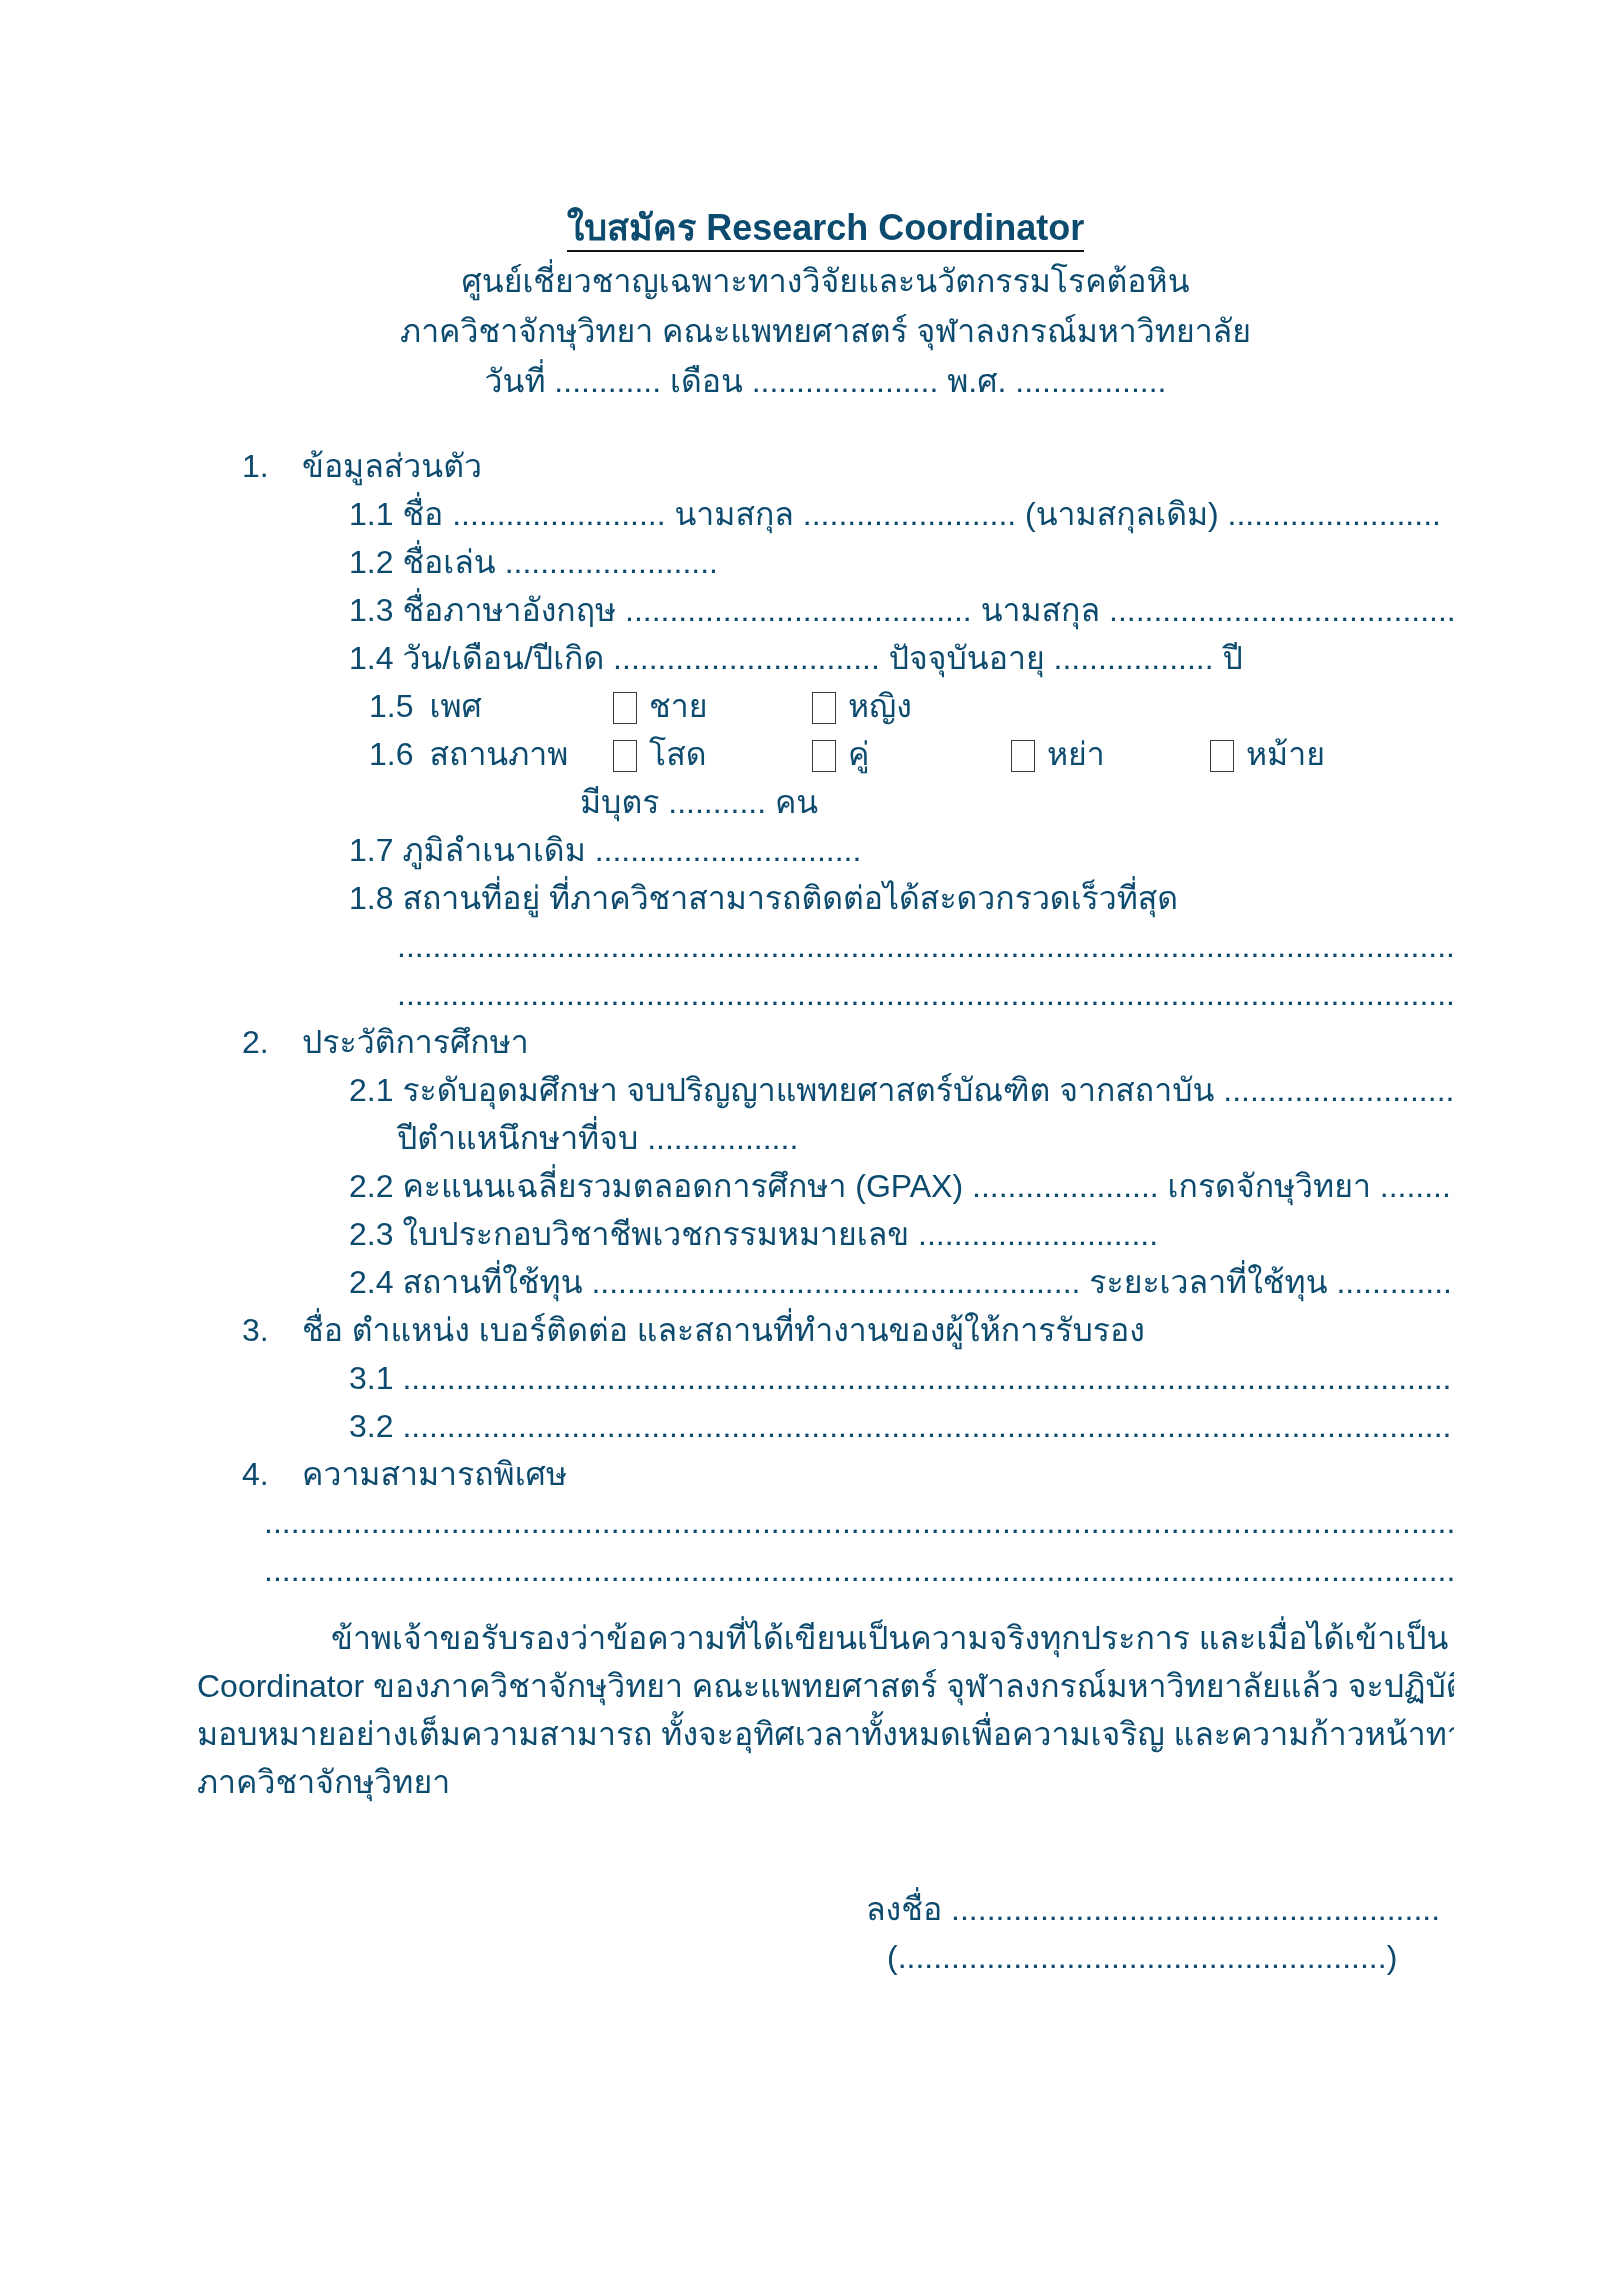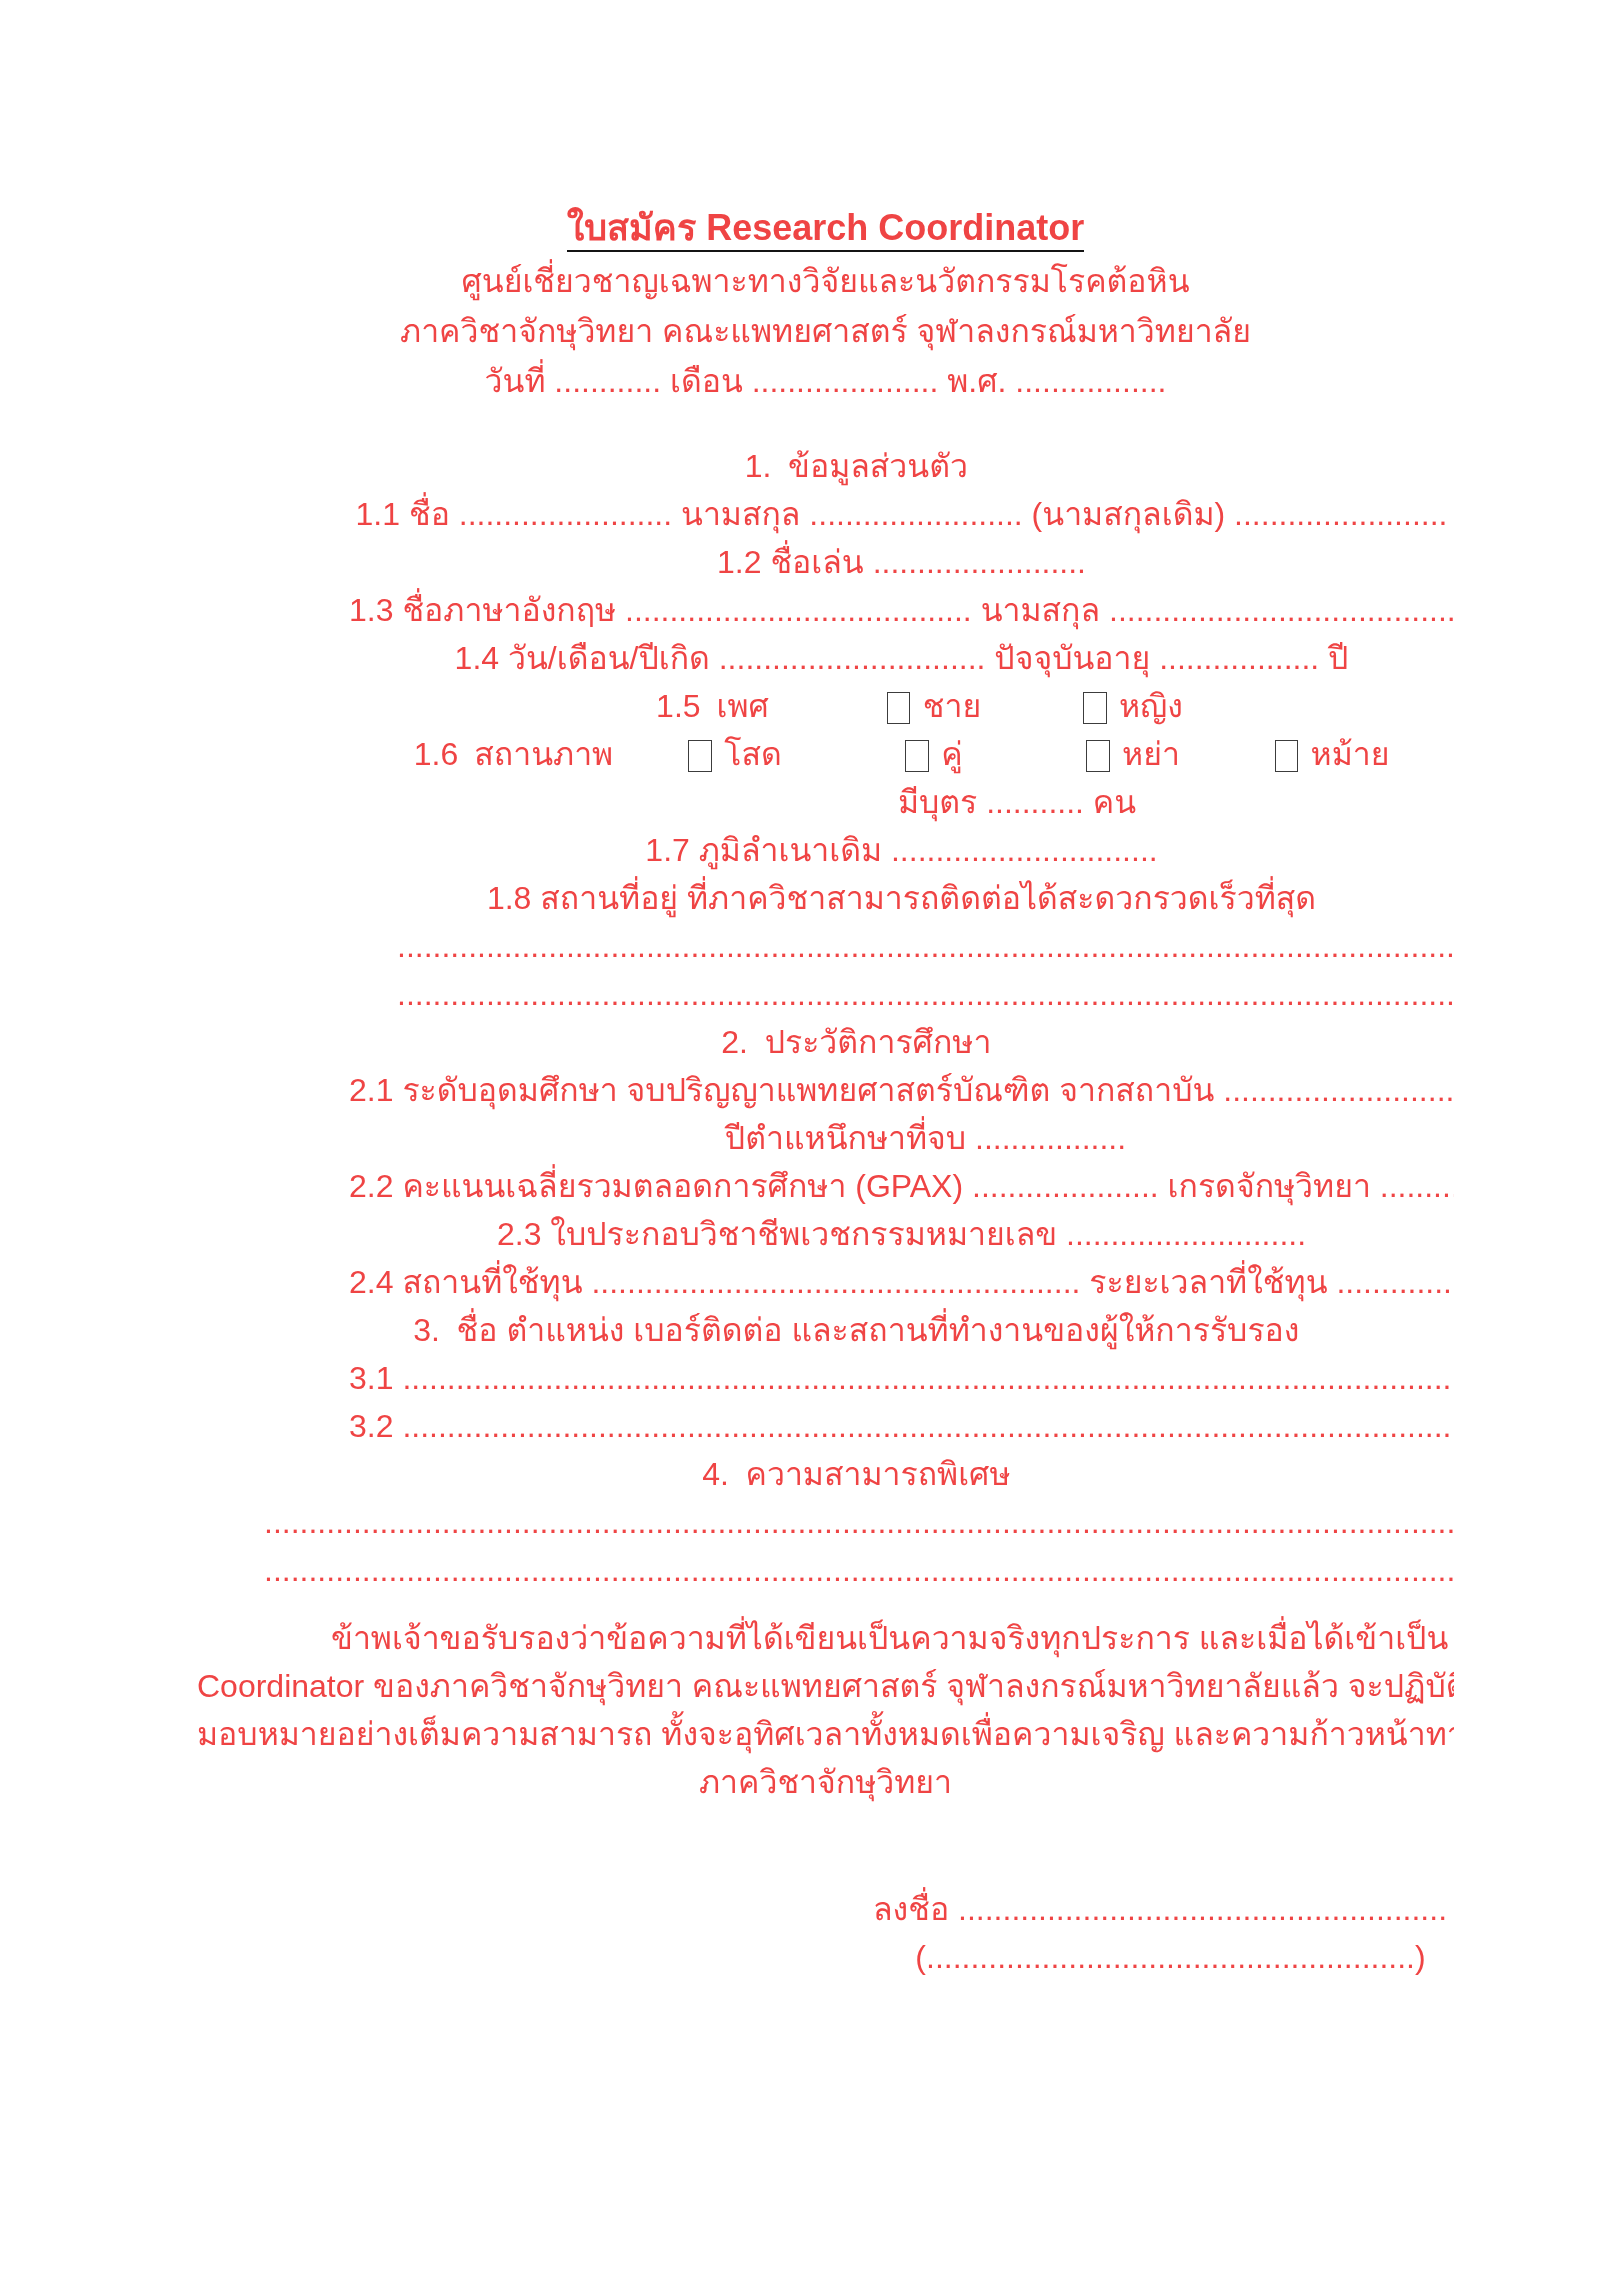--- a/index.html
+++ b/index.html
@@ -1,36 +1,36 @@
 <!DOCTYPE html>
 <html style="font-size:14.3px"><head>
 <meta charset="utf-8">
 <style>
   html, body { margin: 0; padding: 0; background: #ffffff; }
   .page {
     position: relative;
     width: 1620px;
     height: 2293px;
     background: #ffffff;
-    color: #ef4444;
+    color: #0c4a6e;
     font-family: "Liberation Sans", "DejaVu Sans", sans-serif;
     font-size: 32px;
     overflow: hidden;
   }
   .content { padding: 199px 166px 0 197px; }
 
   
   .hdr { text-align: center; }
   .hdr-title { font-size: 36px; font-weight: bold; line-height: 57px; }
   .hdr-title .u { border-bottom: 2.7px solid #141414; padding-bottom: 1.8px; }
   .hdr-line { line-height: 50px; white-space: nowrap; }
   .hdr { margin-bottom: 36px; }
 
   
-  .row { line-height: 48px; height: 48px; white-space: nowrap; overflow: hidden; text-align: center; }
+  .row { line-height: 48px; height: 48px; white-space: nowrap; overflow: hidden; }
   .row-main { padding-left: 45px; }
   .main-num { display: inline-block; width: 60px; }
   .row-sub  { padding-left: 152px; }
   .row-cont { padding-left: 200px; }
   .row-child{ padding-left: 383px; }
   .row-s4   { padding-left: 67px; }
 
   
   .cb-head { display: inline-block; width: 244px; margin-left: 20px; }
   .cb-num  { display: inline-block; margin-right: 16px; }

